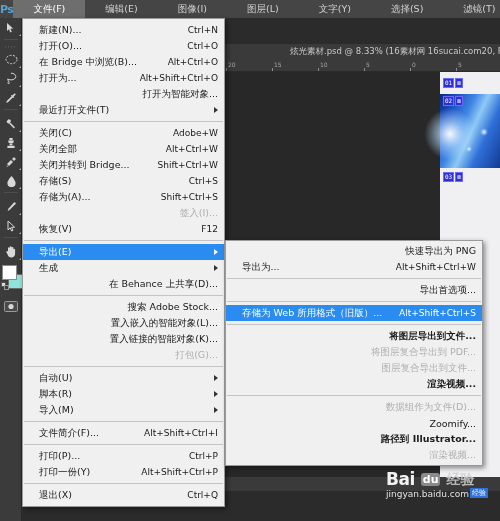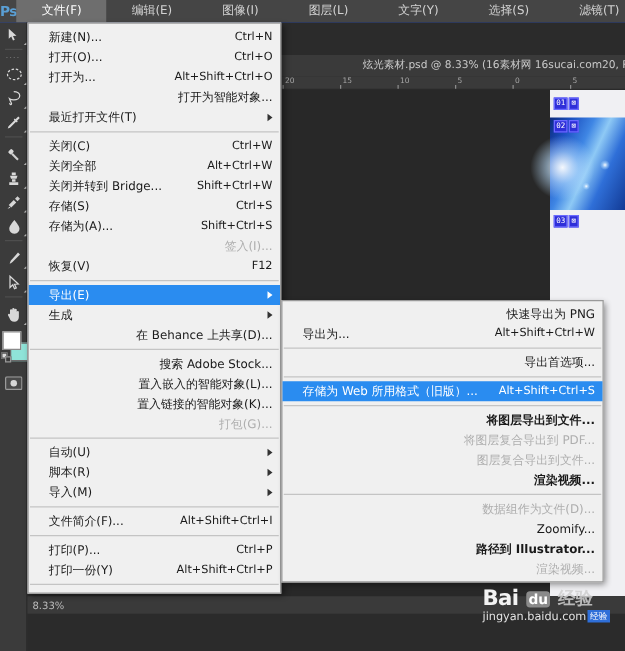--- a/index.html
+++ b/index.html
@@ -336,34 +336,38 @@
   <div class="menu" id="file-menu">
       <div class="mi has-accel">
         <span class="label">新建(N)...</span>
         <span class="accel">Ctrl+N</span>
       </div>
       <div class="mi has-accel">
         <span class="label">打开(O)...</span>
         <span class="accel">Ctrl+O</span>
       </div>
       <div class="mi has-accel">
+        <span class="label">在 Bridge 中浏览(B)...</span>
+        <span class="accel">Alt+Ctrl+O</span>
+      </div>
+      <div class="mi has-accel">
         <span class="label">打开为...</span>
         <span class="accel">Alt+Shift+Ctrl+O</span>
       </div>
       <div class="mi">
         <span class="label">打开为智能对象...</span>
       </div>
       <div class="mi">
         <span class="label">最近打开文件(T)</span>
         <span class="arrow"></span>
       </div>
       <div class="msep"></div>
       <div class="mi has-accel">
         <span class="label">关闭(C)</span>
-        <span class="accel">Ctrl+W</span>
+        <span class="accel">Adobe+W</span>
       </div>
       <div class="mi has-accel">
         <span class="label">关闭全部</span>
         <span class="accel">Alt+Ctrl+W</span>
       </div>
       <div class="mi has-accel">
         <span class="label">关闭并转到 Bridge...</span>
         <span class="accel">Shift+Ctrl+W</span>
       </div>
       <div class="mi has-accel">
@@ -427,20 +431,24 @@
       <div class="msep"></div>
       <div class="mi has-accel">
         <span class="label">打印(P)...</span>
         <span class="accel">Ctrl+P</span>
       </div>
       <div class="mi has-accel">
         <span class="label">打印一份(Y)</span>
         <span class="accel">Alt+Shift+Ctrl+P</span>
       </div>
       <div class="msep"></div>
+      <div class="mi has-accel">
+        <span class="label">退出(X)</span>
+        <span class="accel">Ctrl+Q</span>
+      </div>
     </div>
 
   <div class="menu" id="export-submenu">
       <div class="mi">
         <span class="label">快速导出为 PNG</span>
       </div>
       <div class="mi has-accel">
         <span class="label">导出为...</span>
         <span class="accel">Alt+Shift+Ctrl+W</span>
       </div>

